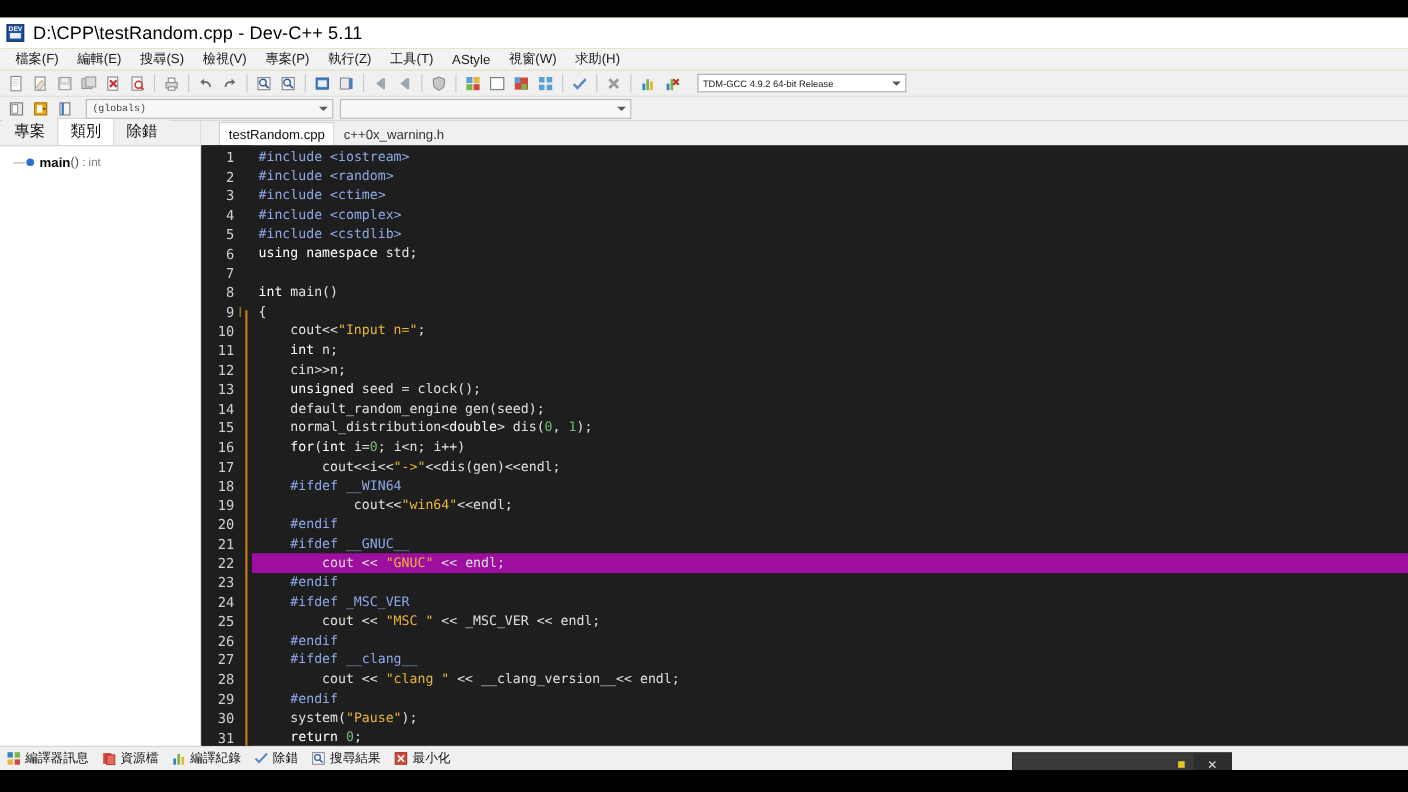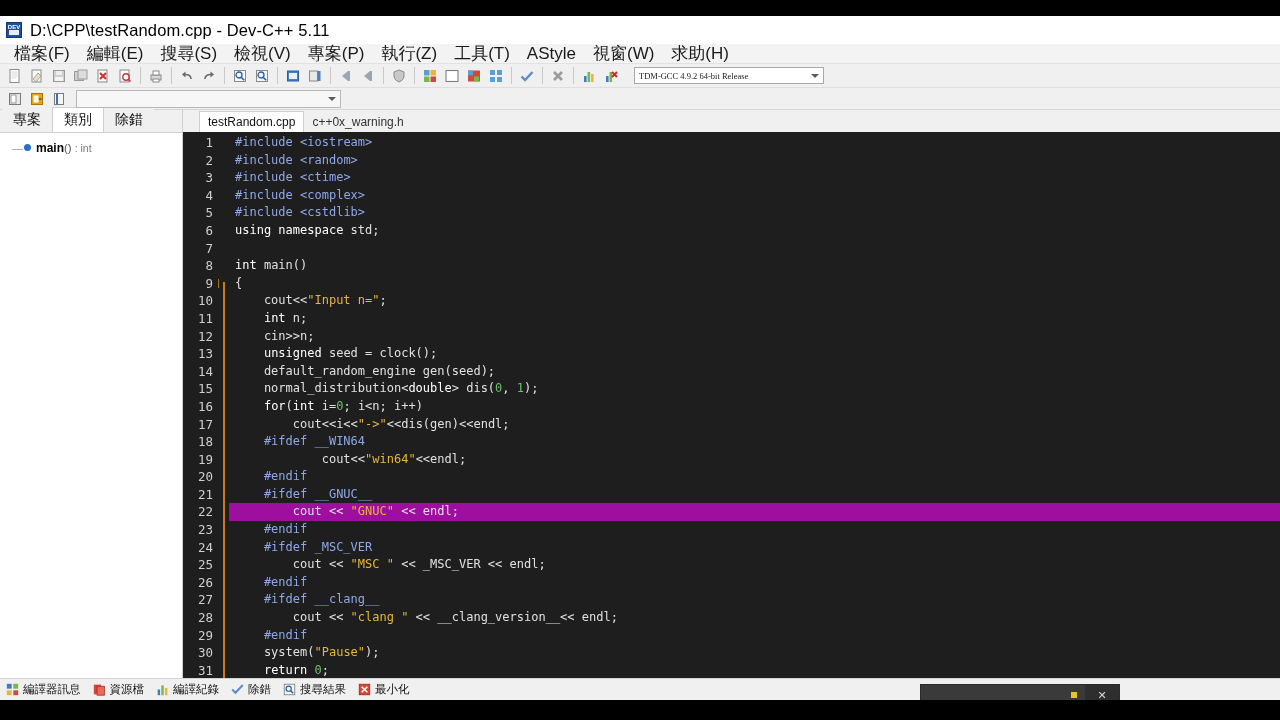--- a/index.html
+++ b/index.html
@@ -72,21 +72,21 @@
   
   .menubar {
     height: 20px;
     background: #f3f3f3;
     display: flex; align-items: center;
     padding-left: 6px;
     flex: 0 0 20px;
     border-bottom: 1px solid #e2e2e2;
   }
   .menu-item {
-    font-size: 17px;
+    font-size: 12px;
     color: #1a1a1a;
     padding: 2px 9px 2px 8px;
     white-space: nowrap;
     cursor: default;
     font-family: "Liberation Sans", sans-serif;
   }
 
   
   .toolbar {
     height: 24px;
@@ -113,21 +113,21 @@
   .compiler-select {
     margin-left: 12px;
     width: 190px; height: 17px;
     background: #ffffff;
     border: 1px solid #a9a9a9;
     display: flex; align-items: center;
     padding-left: 4px;
     position: relative;
   }
   .compiler-select .val {
-    font-family: Liberation Serif, serif;
+    font-family: Liberation Sans, sans-serif;
     font-size: 8.5px;
     color: #222;
     white-space: nowrap;
     text-align: right;
   }
   .sel-arrow {
     position: absolute; right: 4px; top: 50%;
     transform: translateY(-50%);
     width: 0; height: 0;
     border-left: 4px solid transparent;
@@ -573,20 +573,24 @@
             <rect x="2.5" y="2.5" width="11" height="11" fill="#e8a317" stroke="#a9740c"></rect>
             <rect x="4.5" y="4.5" width="5" height="7" fill="#fff9e8"></rect>
             <path d="M10 8l2.5 0" stroke="#2a6f2a" stroke-width="1.6"></path>
           </svg>
       </div>
       <div class="tb-btn">
         <svg class="ico" viewBox="0 0 16 16">
             <rect x="3.5" y="2.5" width="9" height="11" fill="#f5f5f5" stroke="#7a7a7a"></rect>
             <rect x="5" y="2.5" width="2" height="11" fill="#3a6fc0"></rect>
           </svg>
+      </div>
+      <div class="combo globals">
+        <span class="val">(globals)</span>
+        <span class="sel-arrow"></span>
       </div>
       <div class="combo members">
         <span class="val"></span>
         <span class="sel-arrow"></span>
       </div>
     </div>
 
     <div class="body">
 
       <div class="leftpanel">

